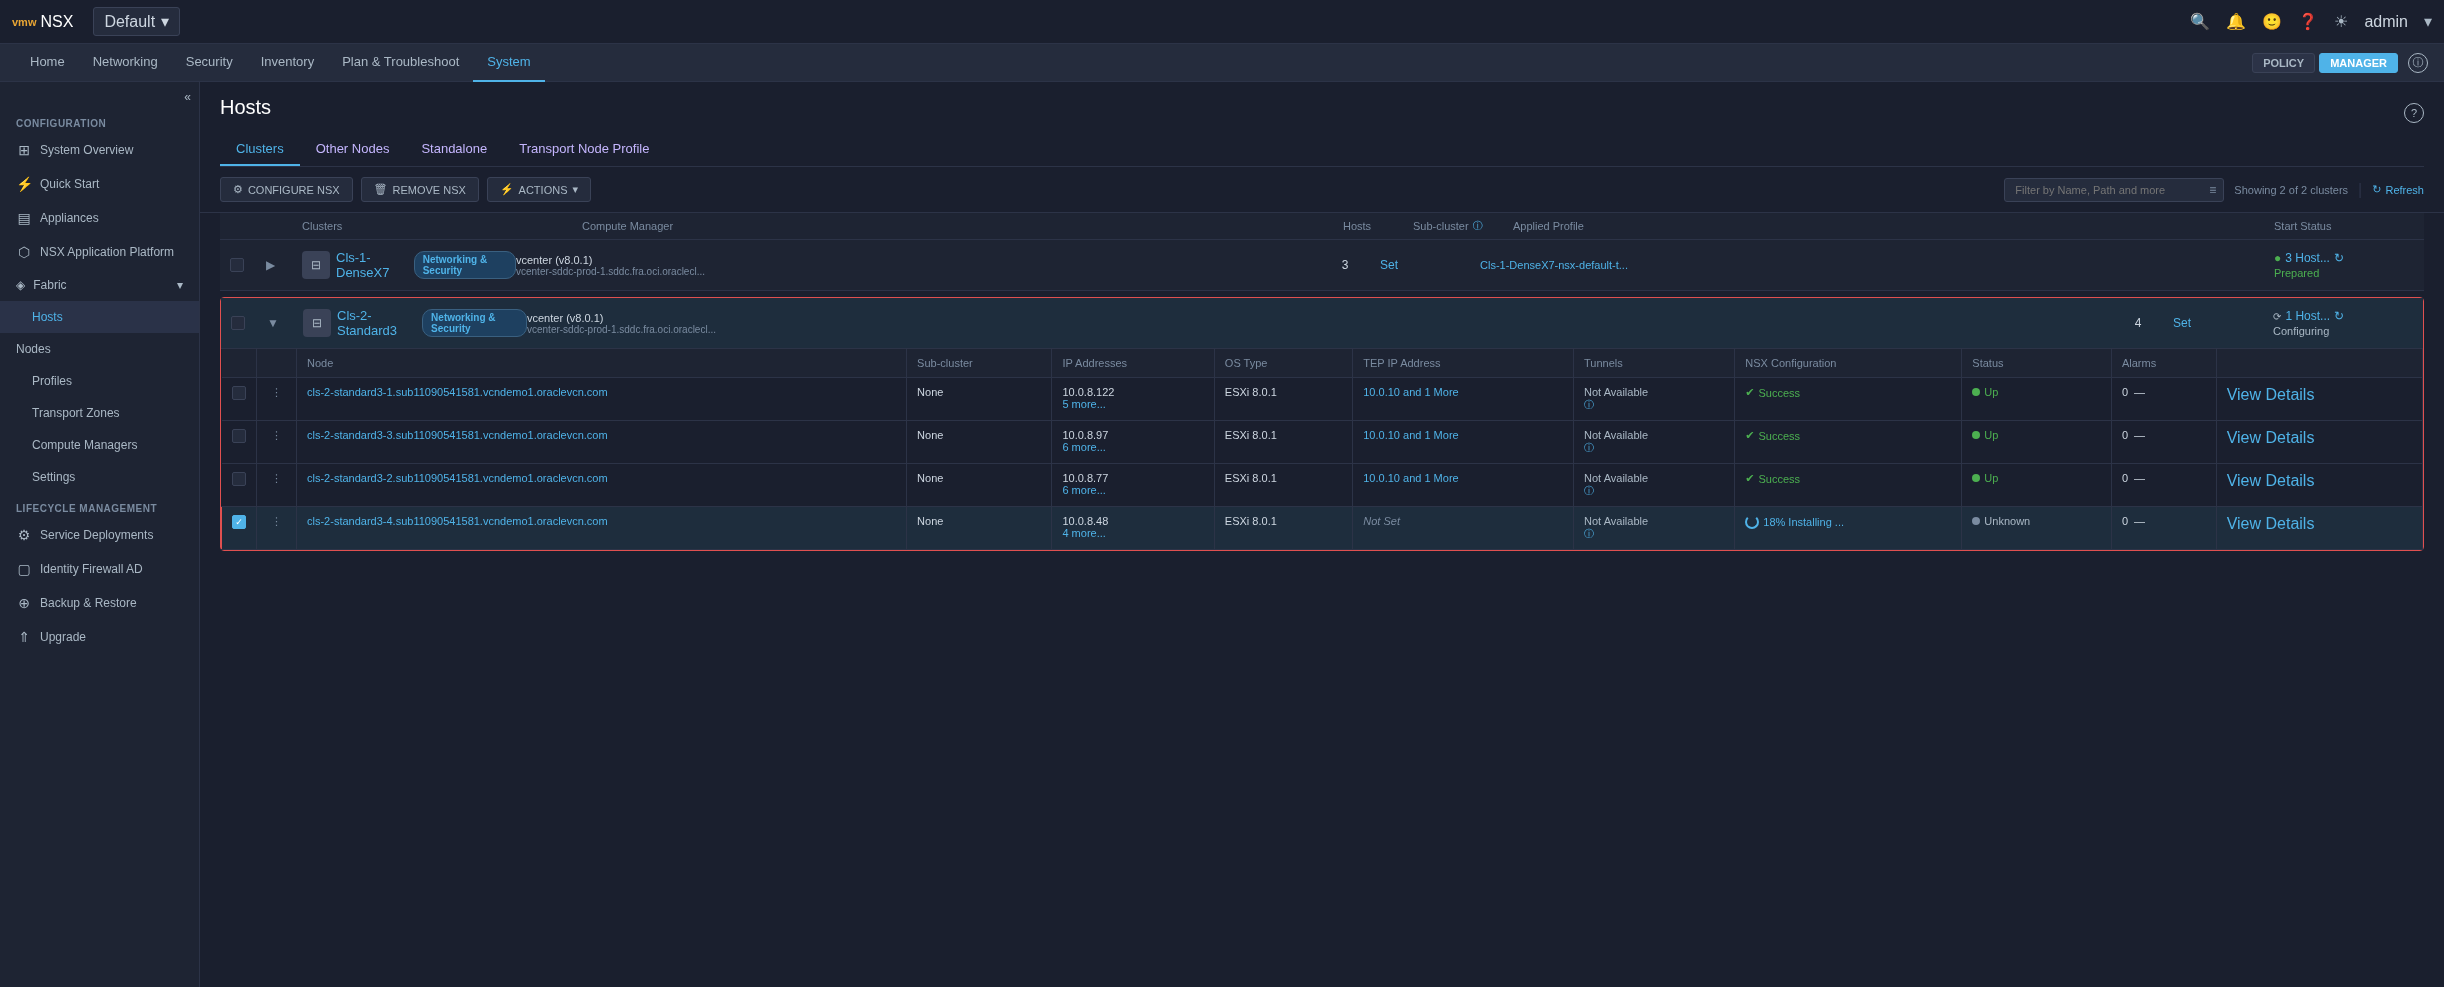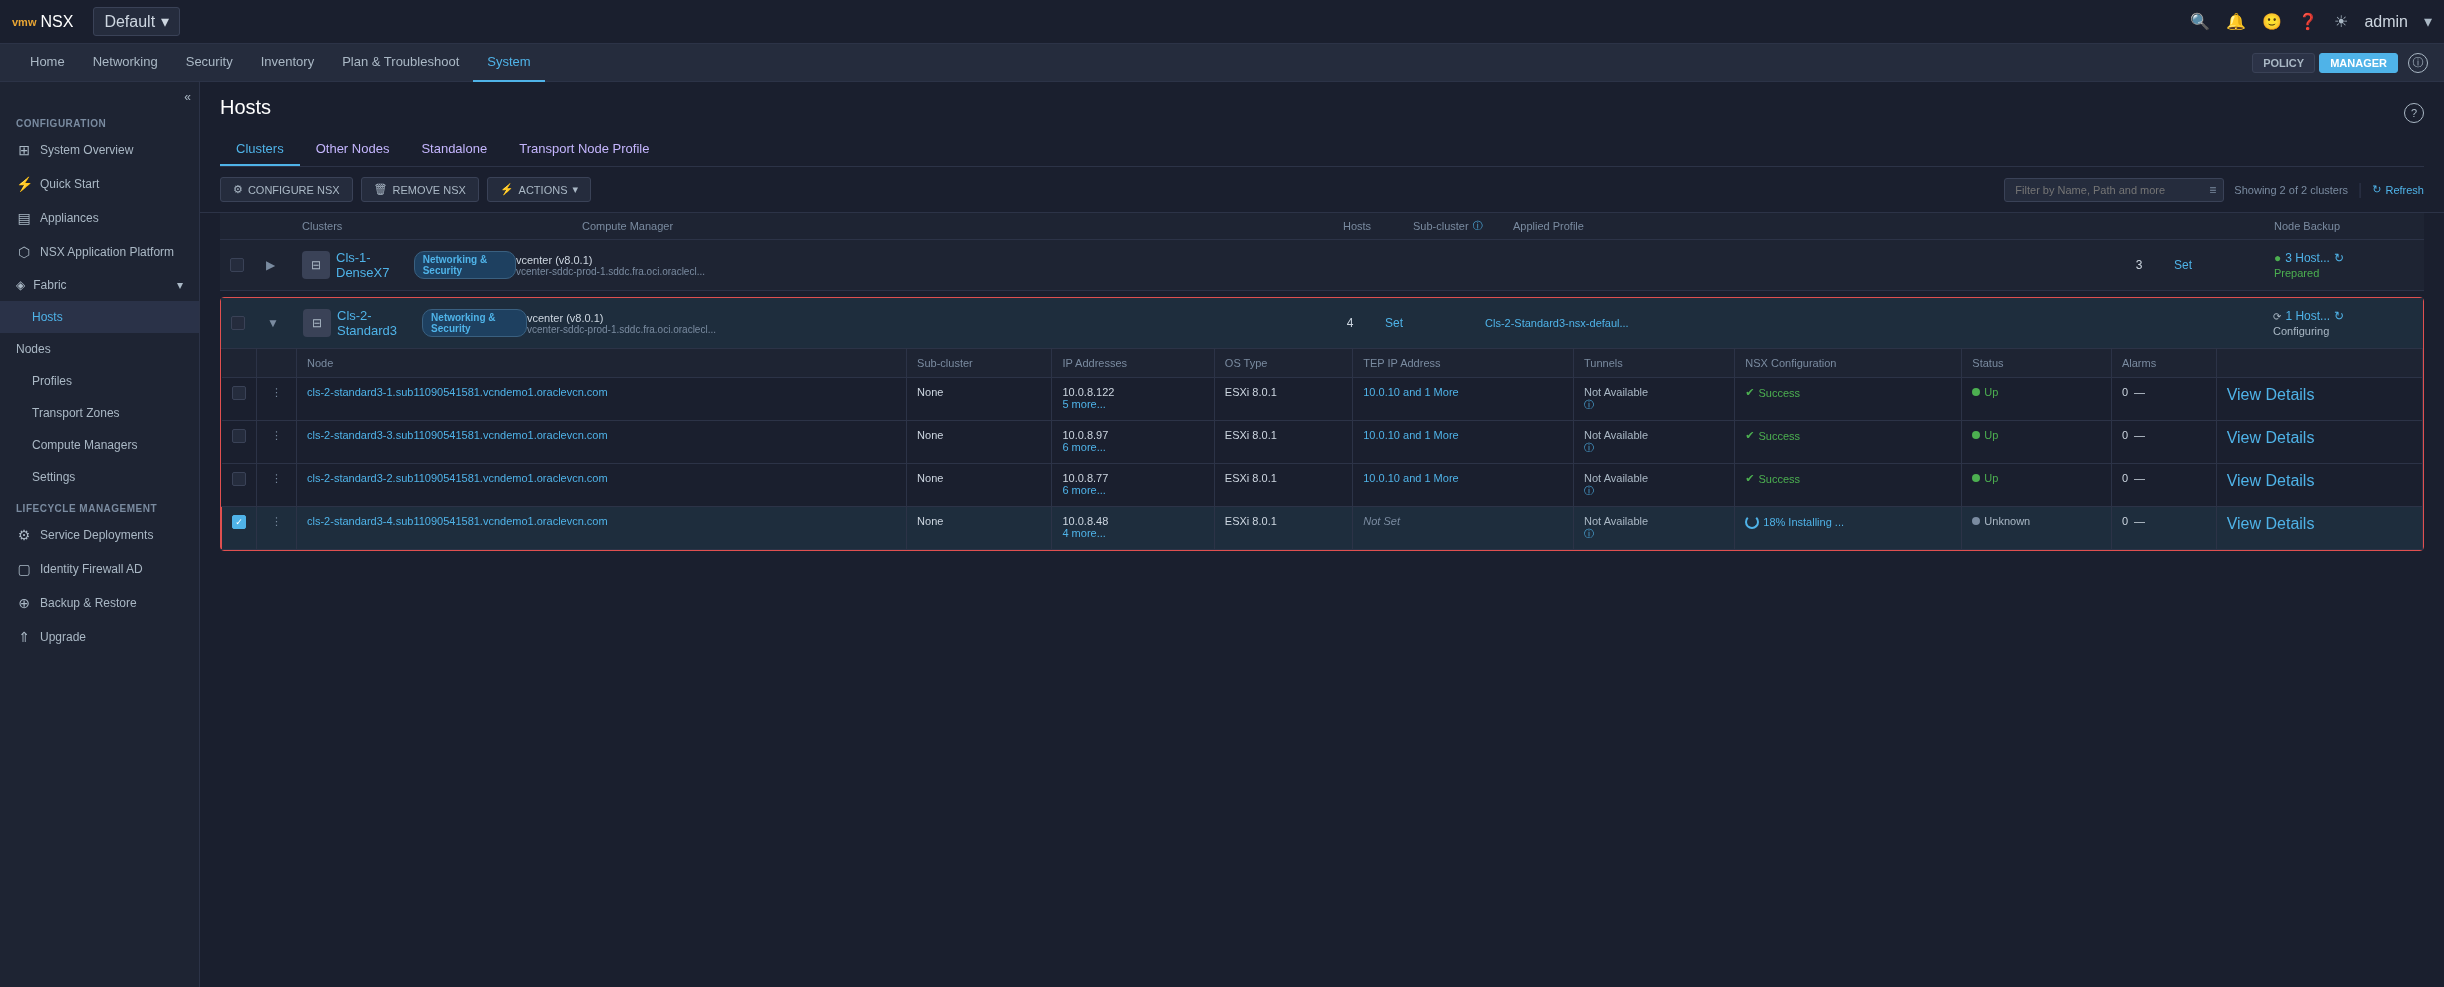--- a/index.html
+++ b/index.html
@@ -249,21 +249,21 @@
         <div style="width:36px;"></div>
         <div style="flex:0 0 220px;color:#7a8ba0;font-size:11px;">Clusters</div>
         <div style="flex:0 0 60px;"></div>
         <div style="flex:1;color:#7a8ba0;font-size:11px;">Compute Manager</div>
         <div style="flex:0 0 70px;color:#7a8ba0;font-size:11px;">Hosts</div>
         <div style="flex:0 0 100px;color:#7a8ba0;font-size:11px;display:flex;align-items:center;gap:4px;">
           <span>Sub-cluster</span>
           <span style="color:#4fb3e8;font-size:10px;">ⓘ</span>
         </div>
         <div style="flex:1;color:#7a8ba0;font-size:11px;">Applied Profile</div>
-        <div style="flex:0 0 140px;color:#7a8ba0;font-size:11px;">Node Backup</div>
+        <div style="flex:0 0 140px;color:#7a8ba0;font-size:11px;">Start Status</div>
       </div>
 
       <div style="display:flex;align-items:center;background:#1e2433;border-bottom:1px solid #2c3347;padding:10px 10px;">
         <div style="width:36px;">
           <div class="checkbox"></div>
         </div>
         <div style="width:36px;">
           <span class="expand-icon">▶</span>
         </div>
         <div style="flex:0 0 26px;">
@@ -273,20 +273,23 @@
           <span class="cluster-name">Cls-1-DenseX7</span>
           <span class="badge badge-networking">Networking &amp; Security</span>
         </div>
         <div style="flex:1;font-size:11px;">
           <div style="color:#cdd6e0;">vcenter (v8.0.1)</div>
           <div style="color:#7a8ba0;font-size:10px;">vcenter-sddc-prod-1.sddc.fra.oci.oraclecl...</div>
         </div>
         <div style="flex:0 0 70px;font-size:12px;text-align:center;">3</div>
         <div style="flex:0 0 100px;">
           <span class="set-link">Set</span>
+        </div>
+        <div style="flex:1;">
+          <span class="profile-link">Cls-1-DenseX7-nsx-default-t...</span>
         </div>
         <div style="flex:0 0 140px;">
           <div class="prepared-badge">
             <span style="color:#4caf50;">●</span>
             <span class="hosts-link">3 Host...</span>
             <span class="refresh-icon">↻</span>
           </div>
           <div style="color:#4caf50;font-size:11px;margin-top:2px;">Prepared</div>
         </div>
       </div>
@@ -307,23 +310,20 @@
             <span class="cluster-name">Cls-2-Standard3</span>
             <span class="badge badge-networking">Networking &amp; Security</span>
           </div>
           <div style="flex:1;font-size:11px;">
             <div style="color:#cdd6e0;">vcenter (v8.0.1)</div>
             <div style="color:#7a8ba0;font-size:10px;">vcenter-sddc-prod-1.sddc.fra.oci.oraclecl...</div>
           </div>
           <div style="flex:0 0 70px;font-size:12px;text-align:center;">4</div>
           <div style="flex:0 0 100px;">
             <span class="set-link">Set</span>
-          </div>
-          <div style="flex:1;">
-            <span class="profile-link">Cls-2-Standard3-nsx-defaul...</span>
           </div>
           <div style="flex:0 0 140px;">
             <div class="configuring-badge">
               <span style="font-size:10px;">⟳</span>
               <span class="hosts-link">1 Host...</span>
               <span class="refresh-icon">↻</span>
             </div>
             <div style="color:#aab8c5;font-size:11px;margin-top:2px;">Configuring</div>
           </div>
         </div>

